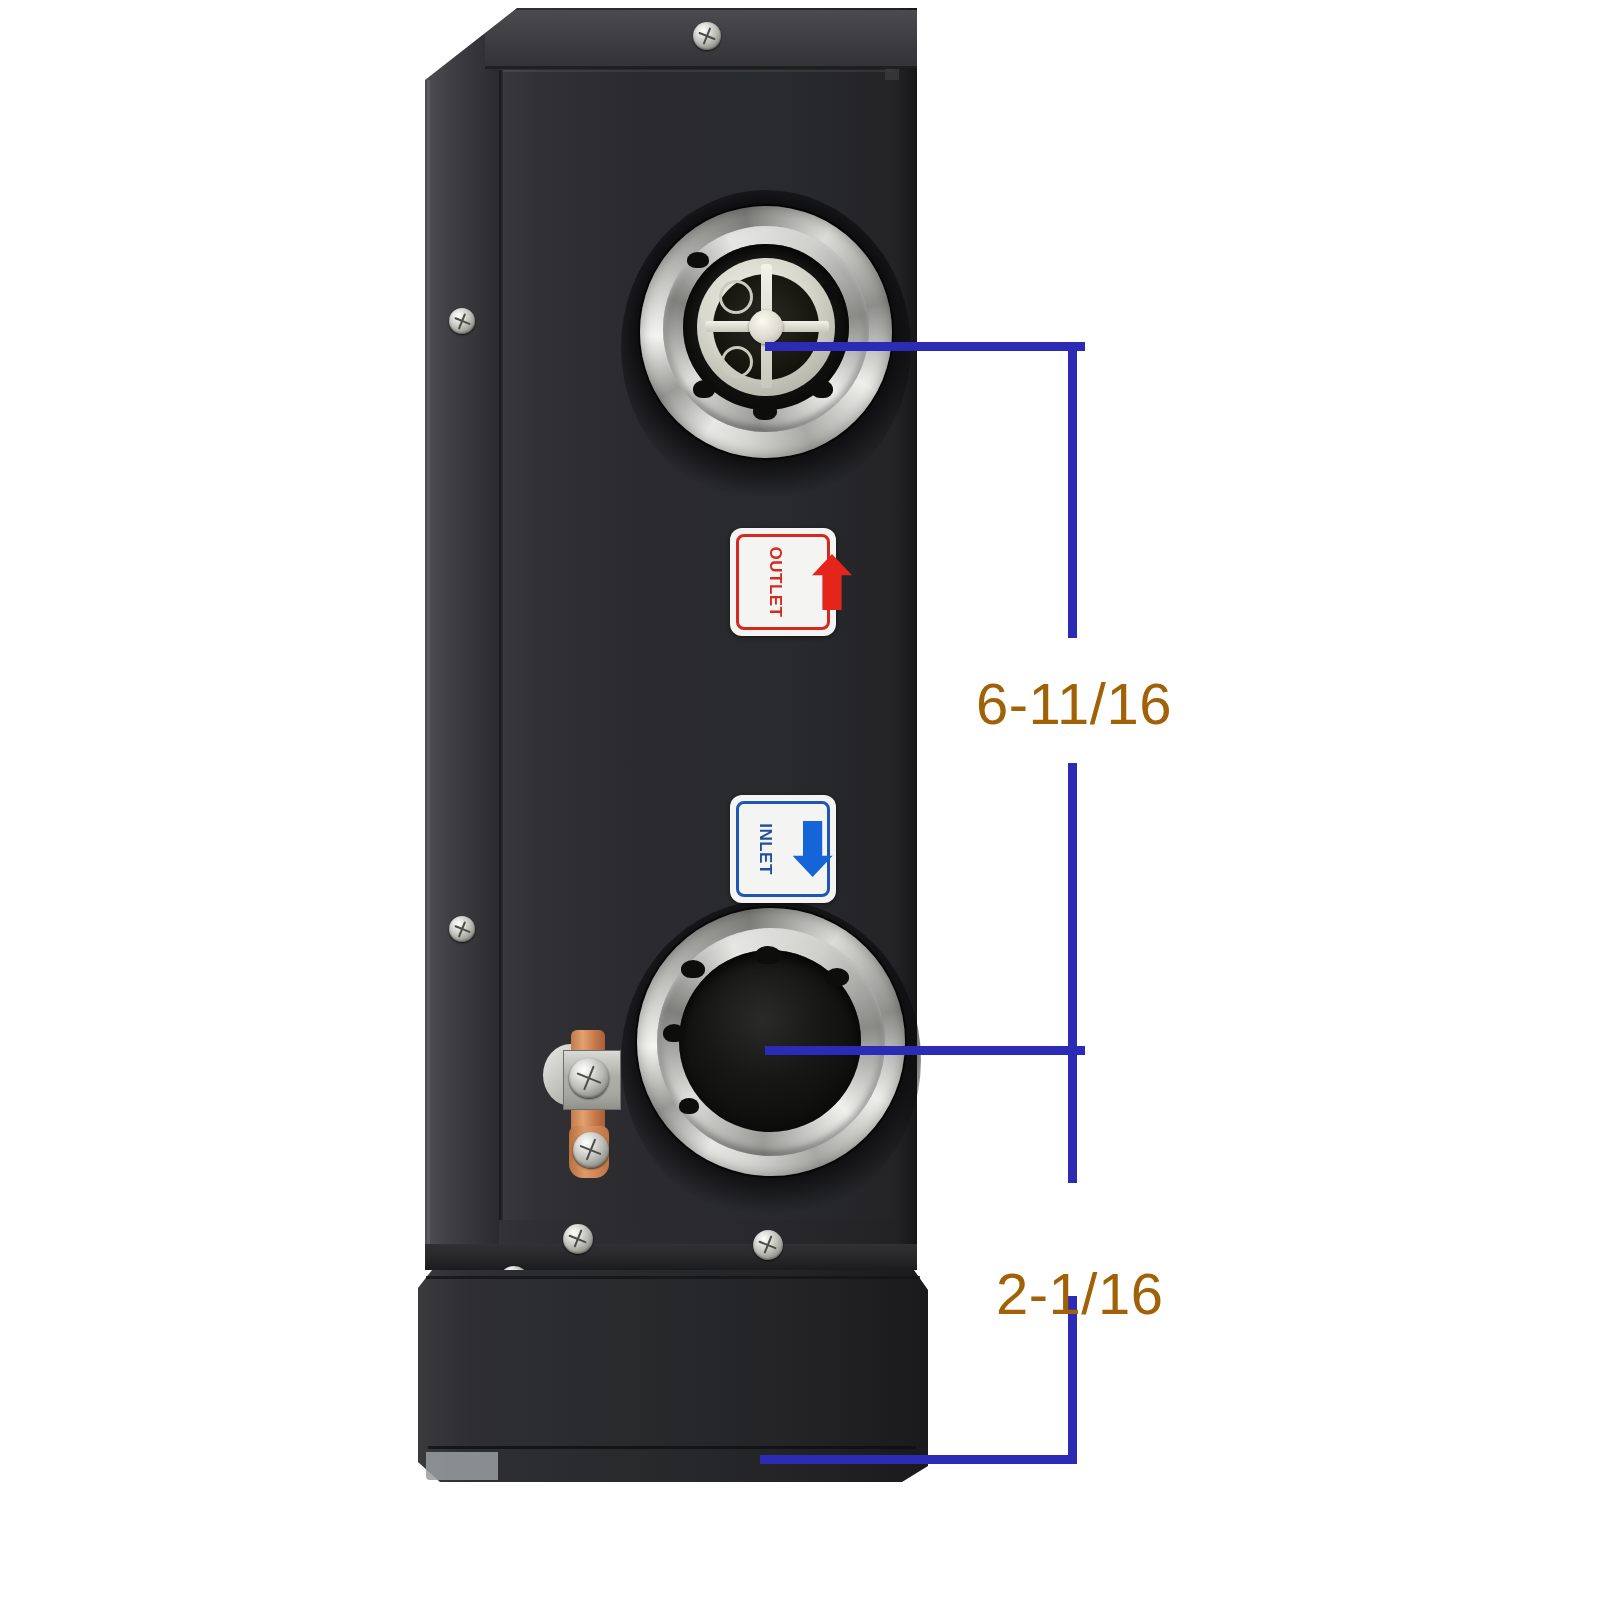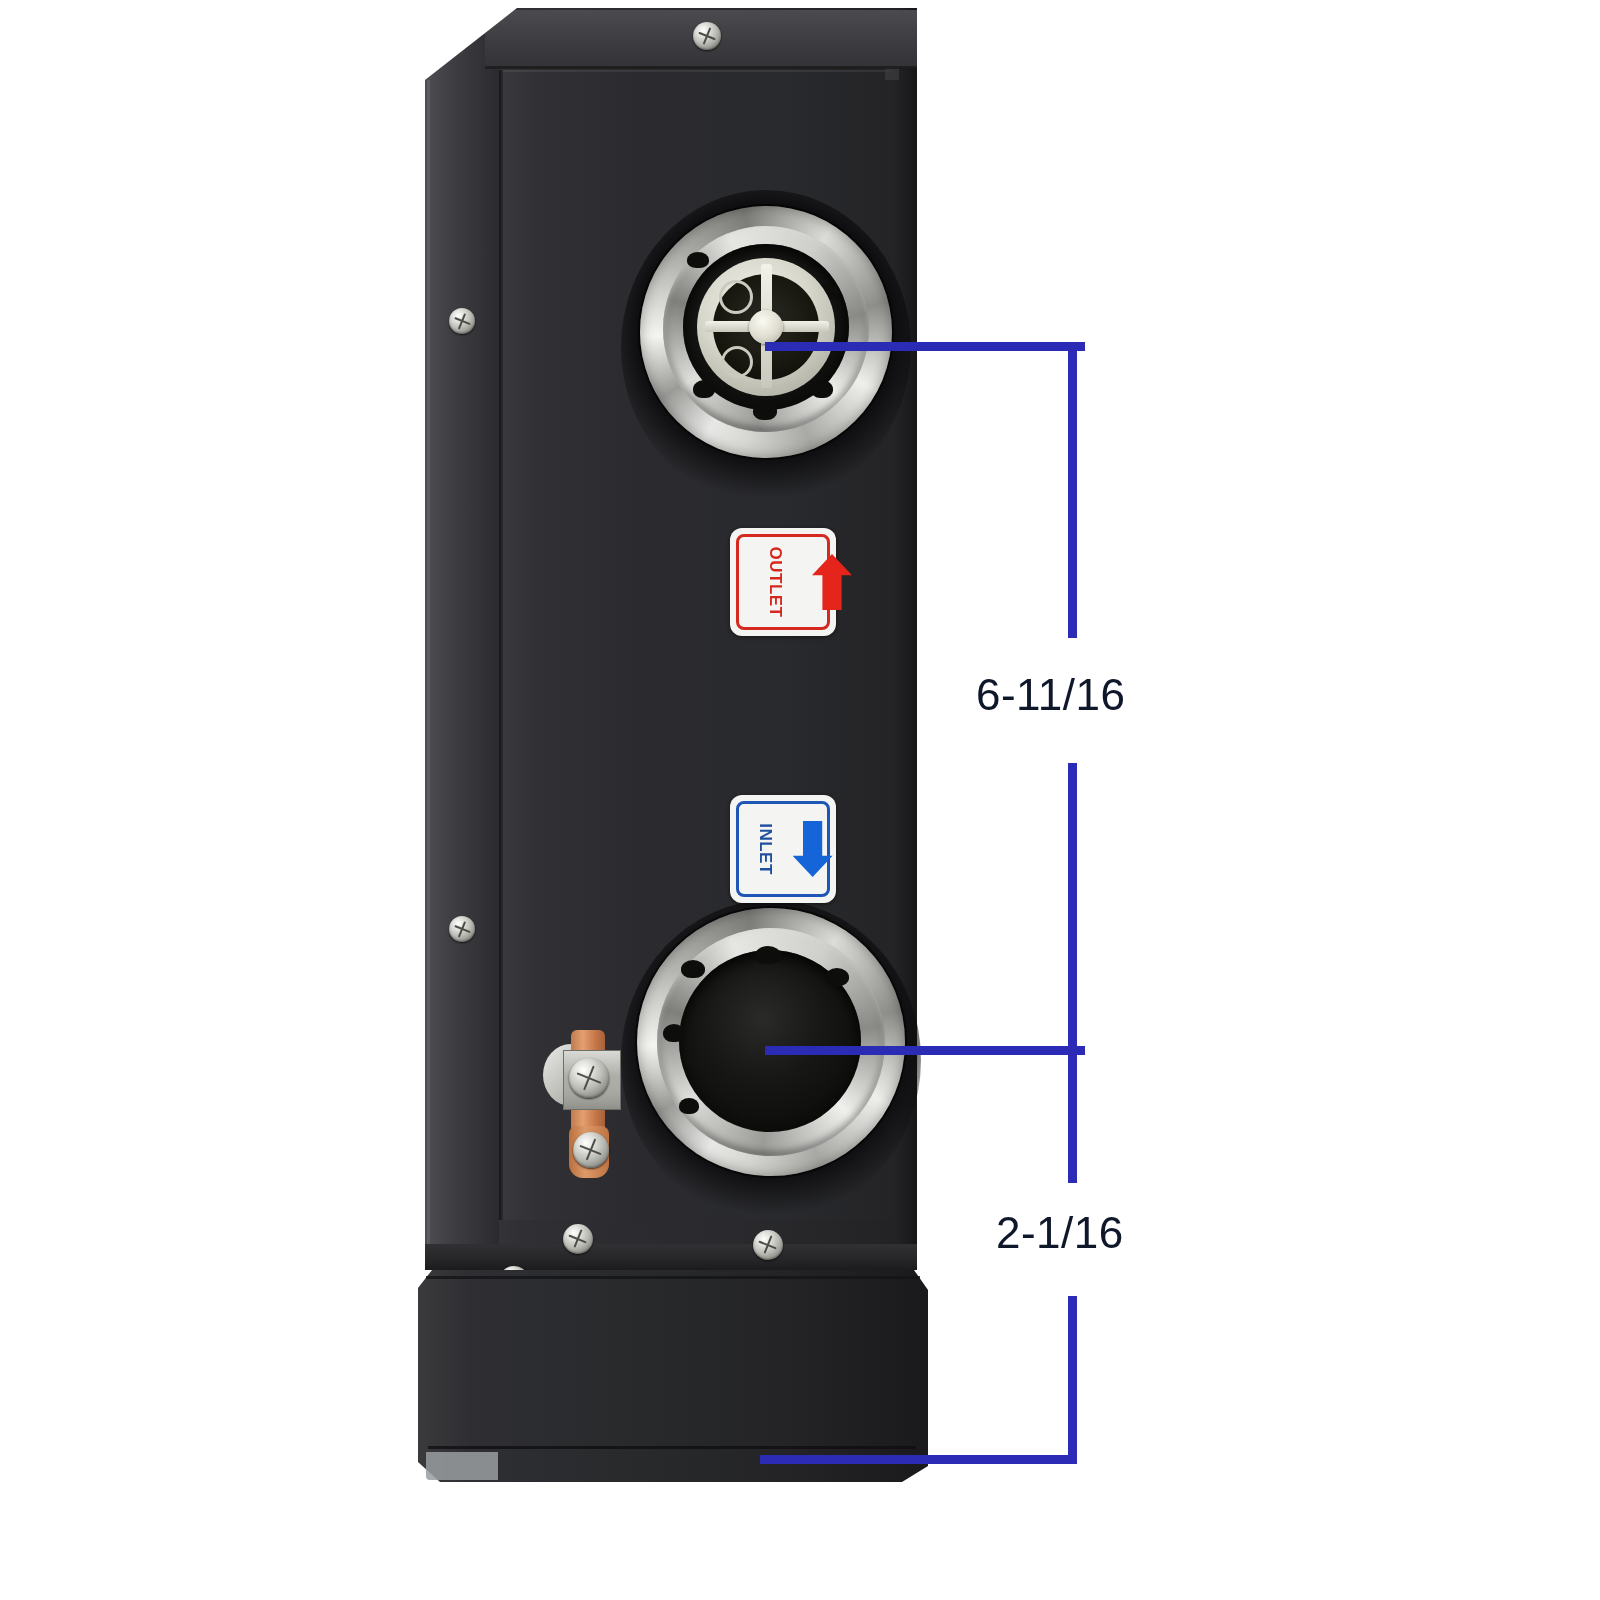--- a/index.html
+++ b/index.html
@@ -170,21 +170,21 @@
     font-family:"Liberation Sans",sans-serif;
   }
   .arrow-box{width:40px;height:56px;position:relative;}
   .arrow-up{position:absolute;left:0;top:0;width:40px;height:56px;
     clip-path:polygon(50% 0,100% 38%,74% 38%,74% 100%,26% 100%,26% 38%,0 38%);}
   .arrow-dn{position:absolute;left:0;top:0;width:40px;height:56px;
     clip-path:polygon(26% 0,74% 0,74% 62%,100% 62%,50% 100%,0 62%,26% 62%);}
 
   
   .dimline{position:absolute;background:#2b2bb5;}
-  .dimtext{position:absolute;color:#0f172a;font-size:44px;font-weight:500;
+  .dimtext{position:absolute;color:#a16207;font-size:58px;font-weight:500;
     letter-spacing:.5px;font-family:"Liberation Sans",sans-serif;white-space:nowrap;}
 
   
   .wm{position:absolute;left:18px;top:1452px;width:520px;height:140px;}
   .wm-logo{position:absolute;left:0;top:8px;width:128px;height:128px;}
   .wm-title{position:absolute;left:142px;top:18px;color:#9a9a9a;
     font-family:"Liberation Serif",serif;font-size:62px;font-weight:bold;
     letter-spacing:1px;}
   .wm-sub{position:absolute;left:148px;top:86px;color:#a6a6a6;
     font-family:"Liberation Serif",serif;font-size:34px;letter-spacing:.5px;}
@@ -293,17 +293,17 @@
 
     <div class="dimline" style="left:1068px;top:763px;width:9px;height:420px;"></div>
 
     <div class="dimline" style="left:765px;top:1046px;width:320px;height:9px;"></div>
 
     <div class="dimline" style="left:1068px;top:1296px;width:9px;height:166px;"></div>
 
     <div class="dimline" style="left:760px;top:1455px;width:317px;height:9px;"></div>
 
     <div class="dimtext" style="left:976px;top:670px;">6-11/16</div>
-    <div class="dimtext" style="left:996px;top:1208px;">2-1/16</div>
+    <div class="dimtext" style="left:996px;top:1260px;">2-1/16</div>
   </div>
 
 
 </div>
 
 </body></html>

